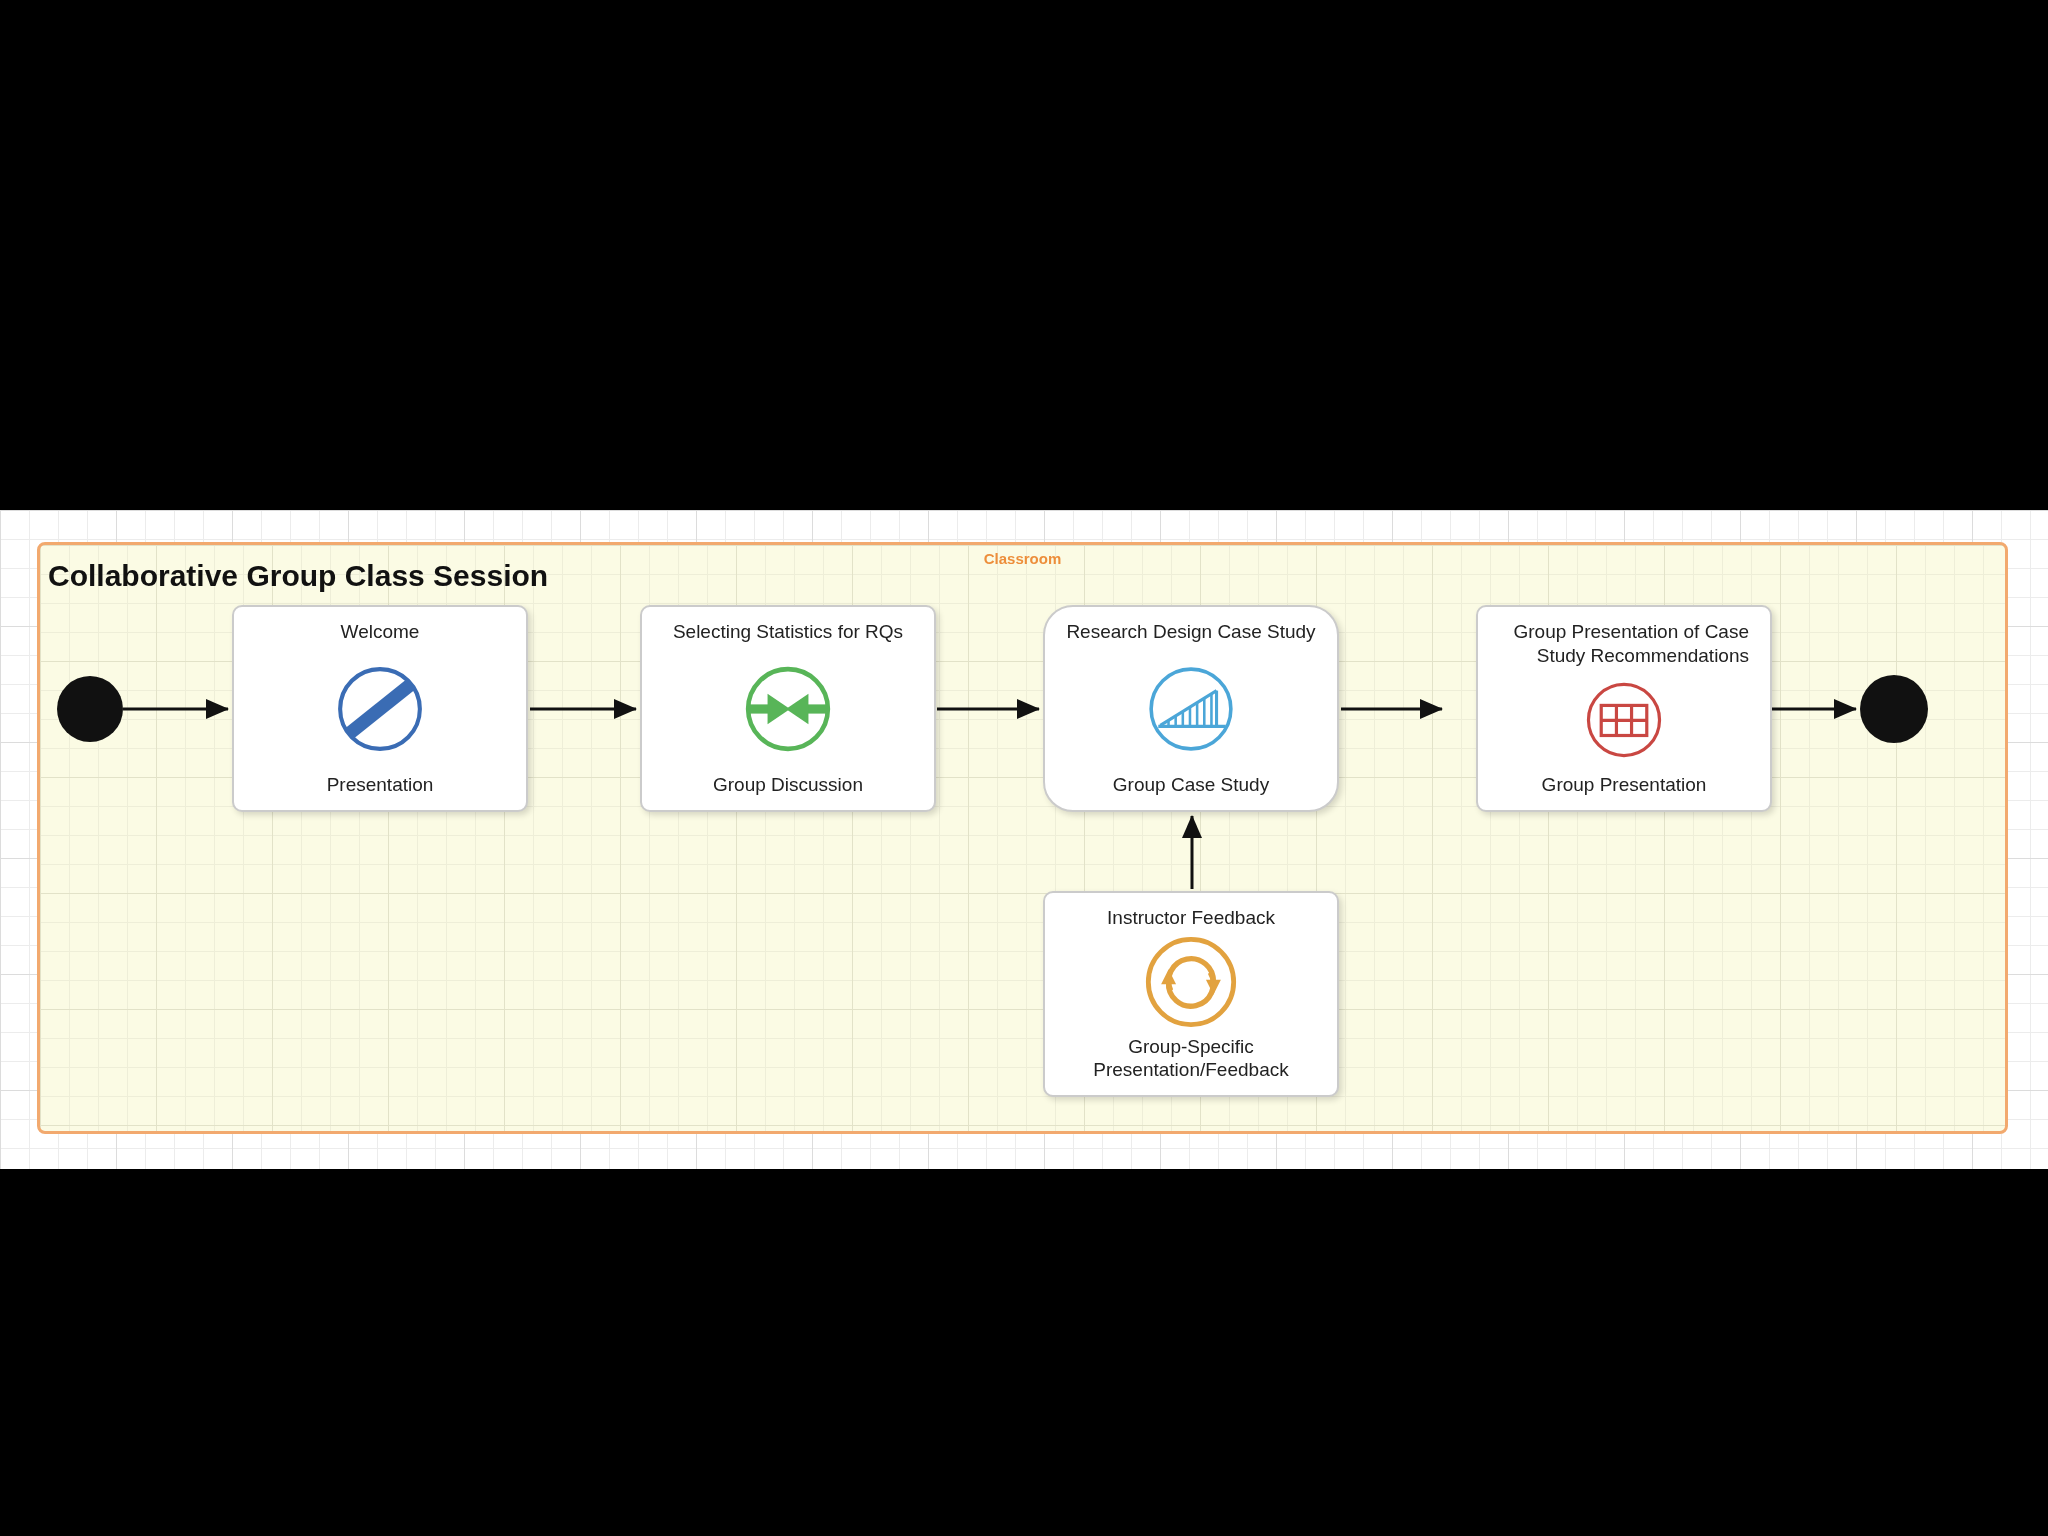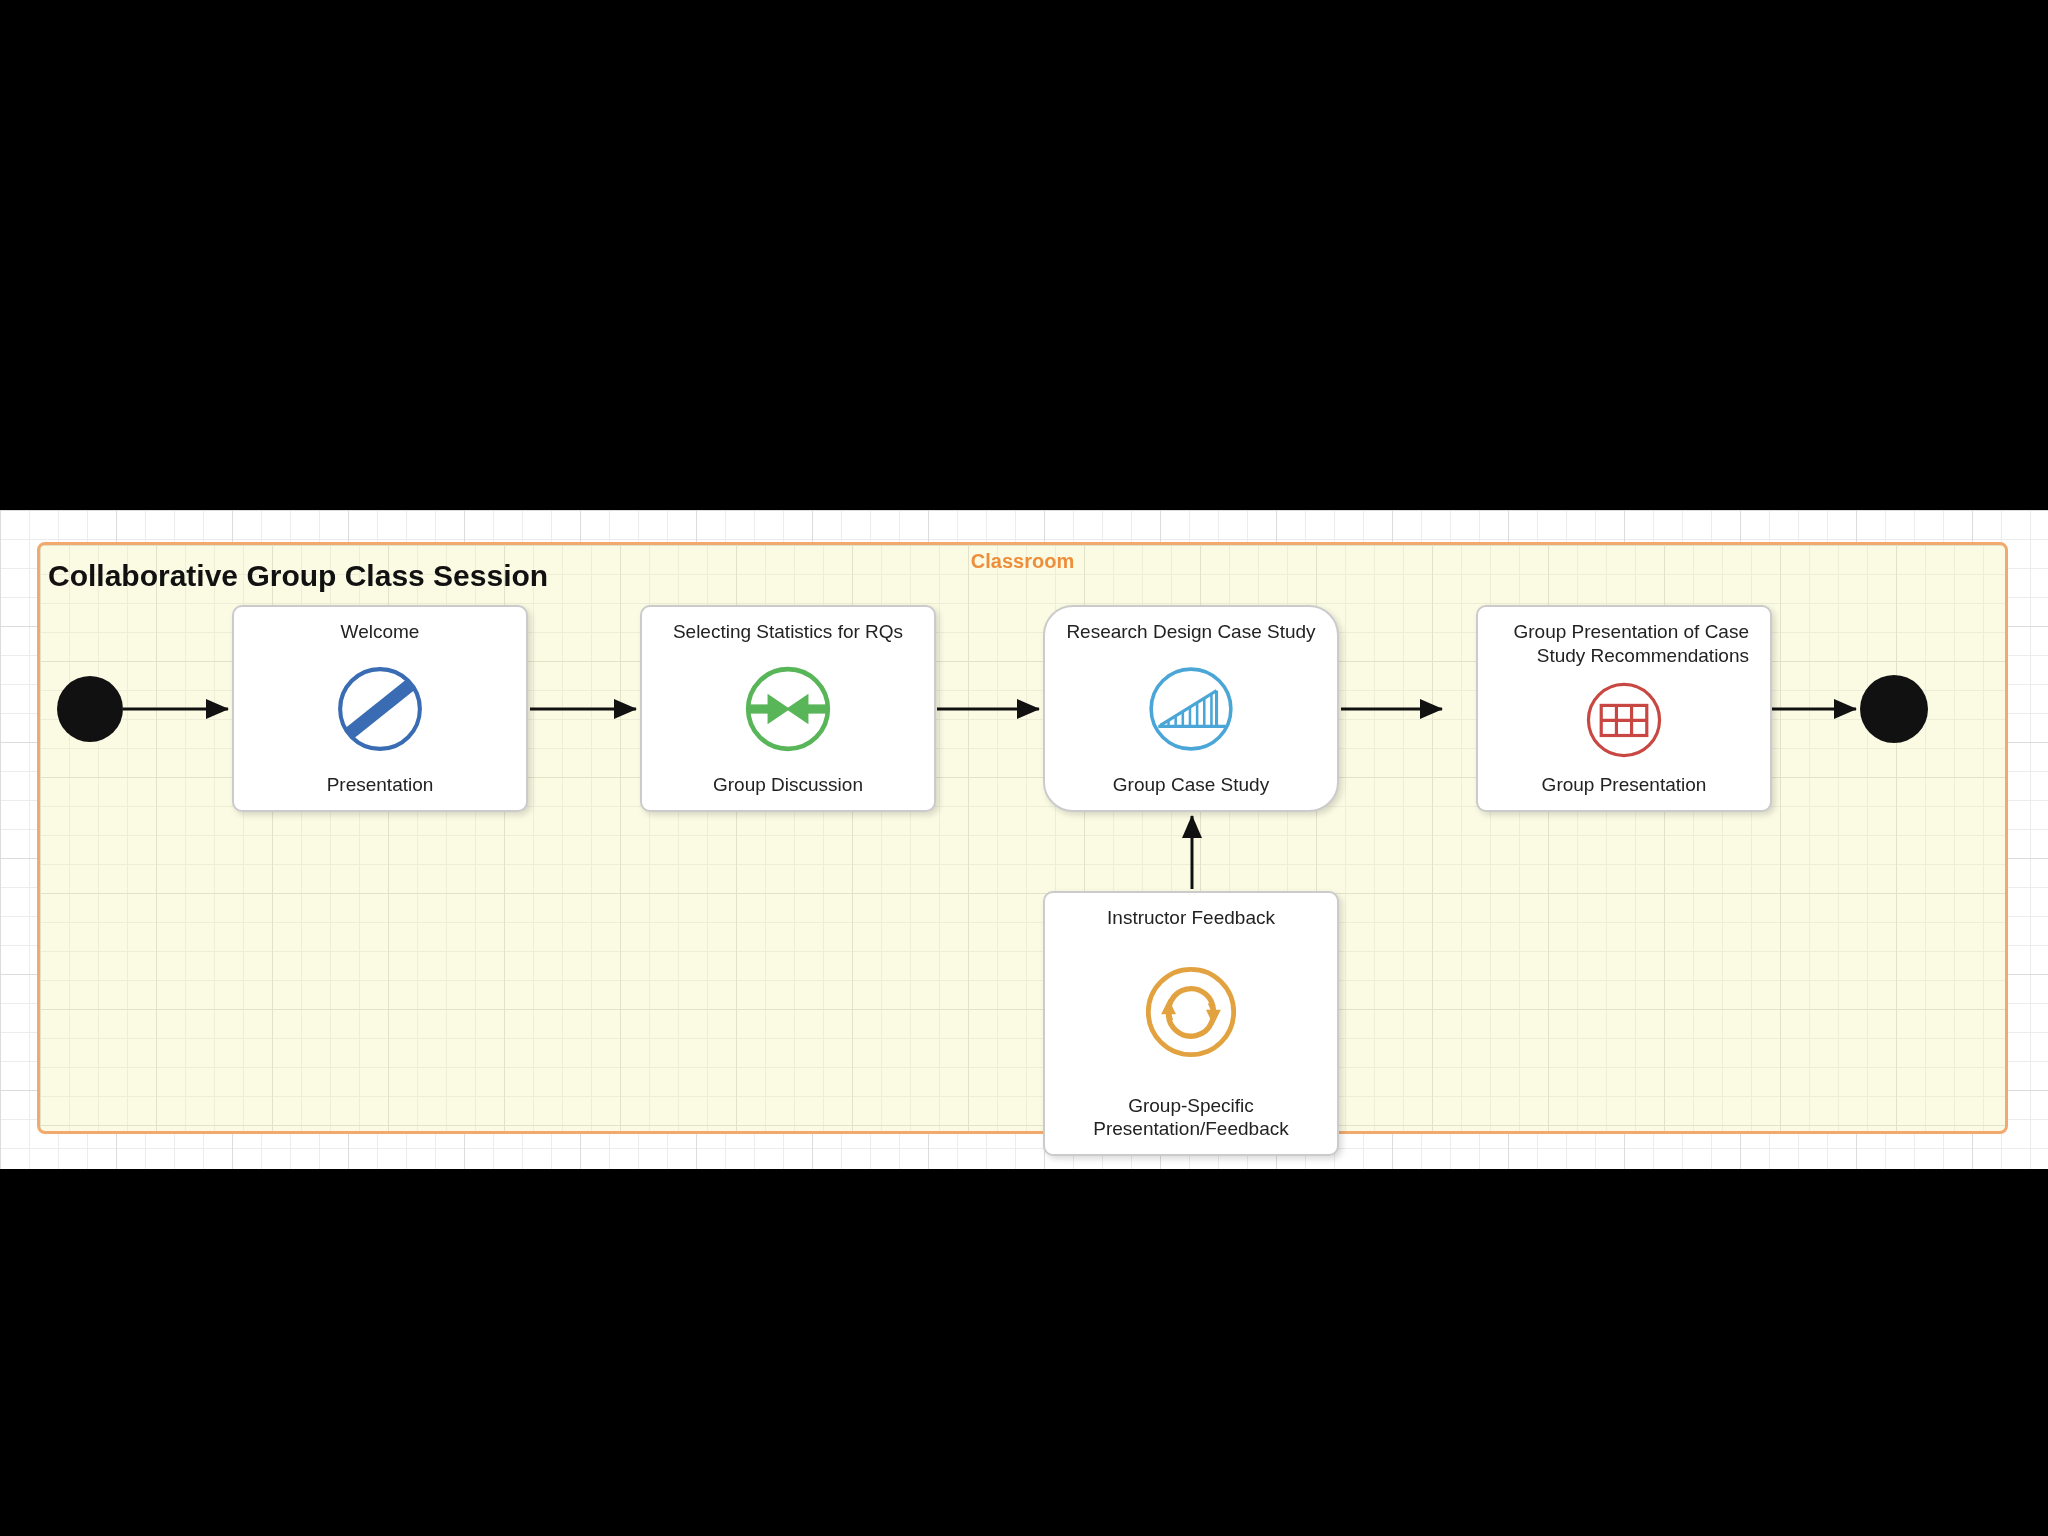--- a/index.html
+++ b/index.html
@@ -17,21 +17,21 @@
   .frame{position:absolute;left:37px;top:542px;width:1971px;height:592px;box-sizing:border-box;
     background-color:#fbfbe4;
     background-image:
       linear-gradient(#e2e2c8 1px,transparent 1px),
       linear-gradient(90deg,#e2e2c8 1px,transparent 1px),
       linear-gradient(#eeeed8 1px,transparent 1px),
       linear-gradient(90deg,#eeeed8 1px,transparent 1px);
     background-size:116px 116px,116px 116px,29px 29px,29px 29px;
     border:3px solid #f2a96e;border-radius:8px;}
   .frame-label{position:absolute;top:5px;left:50%;transform:translateX(-50%);
-    color:#ed8e3b;font-size:20px;font-weight:700;}
+    color:#ed8e3b;font-size:15px;font-weight:700;}
   .header{position:absolute;left:8px;top:14px;font-size:30px;font-weight:700;color:#111;}
   
   .activity{position:absolute;width:296px;height:207px;box-sizing:border-box;
     background:#fff;border:2px solid #cbcbcb;border-radius:10px;
     box-shadow:3px 3px 6px rgba(0,0,0,.15);
     display:flex;flex-direction:column;align-items:center;justify-content:space-between;
     padding:13px 10px;text-align:center;}
   .act-title{font-size:19px;line-height:1.25;color:#222;}
   .act-label{font-size:19px;line-height:1.25;color:#222;}
   .w250{max-width:250px;} .w205{max-width:205px;}
@@ -119,21 +119,21 @@
       <g stroke="#c94742" stroke-width="3.5" fill="none">
         <rect x="20" y="29" width="50" height="33"></rect>
         <line x1="36.7" y1="29" x2="36.7" y2="62"></line>
         <line x1="53.3" y1="29" x2="53.3" y2="62"></line>
         <line x1="20" y1="45.5" x2="70" y2="45.5"></line>
       </g>
     </svg>
     <div class="act-label">Group Presentation</div>
   </div>
 
-  <div class="activity" style="left:1043px;top:891px;height:265px;">
+  <div class="activity" style="left:1043px;top:891px;height:206px;">
     <div class="act-title">Instructor Feedback</div>
     <svg width="96" height="96" viewBox="0 0 90 90">
       <circle cx="45" cy="45" r="40" fill="none" stroke="#e2a23f" stroke-width="4.5"></circle>
       <path d="M 26,53 A 21 21 0 1 1 66,45" fill="none" stroke="#e2a23f" stroke-width="5"></path>
       <polygon points="59,43 73,43 66,57" fill="#e2a23f"></polygon>
       <path d="M 63,36 A 21 21 0 1 1 24,45" fill="none" stroke="#e2a23f" stroke-width="5"></path>
       <polygon points="17,47 31,47 24,33" fill="#e2a23f"></polygon>
     </svg>
     <div class="act-label w205">Group-Specific Presentation/Feedback</div>
   </div>

